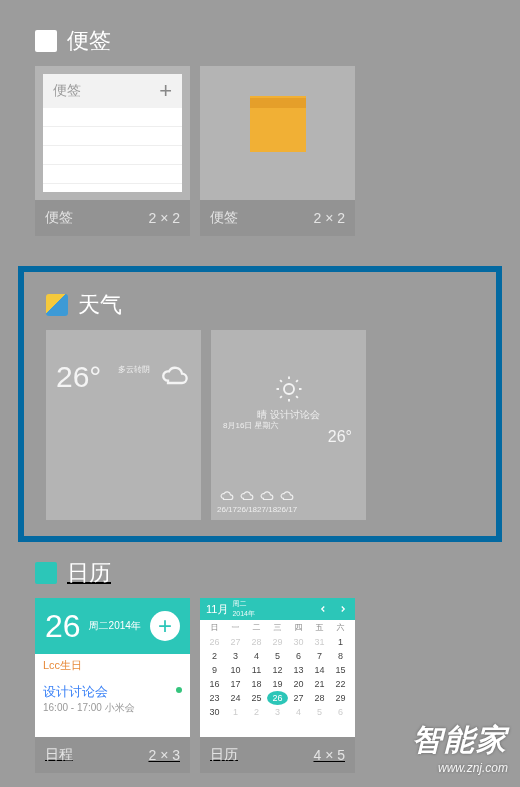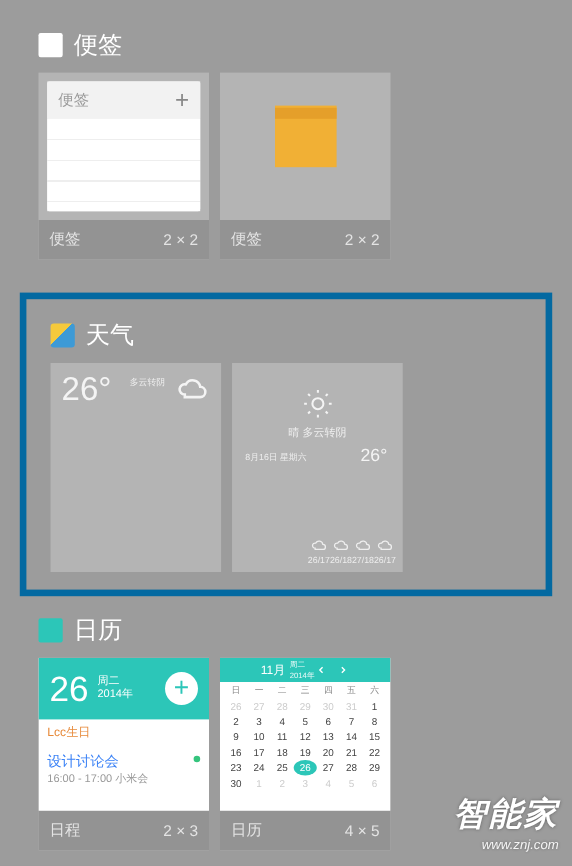--- a/index.html
+++ b/index.html
@@ -108,20 +108,21 @@
     .weather-icon {
       width: 22px; height: 22px;
       display: inline-block;
       background: linear-gradient(135deg, #f5c93c 45%, #3d9ad6 45%);
       border-radius: 3px;
     }
     .wbg {
       position: absolute;
       inset: 0;
       background: #b4b4b4;
+      margin-top: 22px;
     }
     .wtemp {
       position: absolute;
       top: 8px; left: 10px;
       color: #f4f4f4;
       font-size: 30px;
       font-weight: 300;
     }
     .wtemp-sub {
       position: absolute;
@@ -145,35 +146,35 @@
     .wsun svg { width: 30px; height: 30px; }
     .wdesc {
       position: absolute;
       top: 56px; left: 0; right: 0;
       text-align: center;
       color: #eee;
       font-size: 10px;
     }
     .wdate {
       position: absolute;
-      top: 80px; left: 12px;
+      top: 68px; left: 12px;
       color: #eee;
       font-size: 8px;
     }
     .wbigtemp {
       position: absolute;
       top: 76px; right: 14px;
       color: #f4f4f4;
       font-size: 16px;
     }
     .wfooter-row {
       position: absolute;
       bottom: 6px; left: 6px; right: 6px;
       display: flex;
-      justify-content: flex-end;
+      justify-content: flex-start;
       color: #eee;
       font-size: 8px;
     }
     .wf-item { text-align: center; }
     .wf-item svg { width: 14px; height: 14px; display: block; margin: 0 auto 2px; }
 
     
     .cal1 { background: #fff; position: absolute; inset: 0; }
     .cal1-head {
       background: #2cc6b8;
@@ -182,21 +183,21 @@
       align-items: center;
       padding: 8px 10px;
       height: 56px;
       position: relative;
     }
     .cal1-date {
       font-size: 32px;
       font-weight: 300;
       margin-right: 8px;
     }
-    .cal1-sub { display:flex; flex-direction:column; font-size: 10px; line-height:1.2;}
+    .cal1-sub { display:flex; flex-direction:row; font-size: 10px; line-height:1.2;}
     .cal1-add {
       position: absolute;
       right: 10px; top: 50%;
       transform: translateY(-50%);
       width: 30px; height: 30px;
       border-radius: 50%;
       background: #fff;
       color: #2cc6b8;
       font-size: 24px;
       display: flex;
@@ -216,21 +217,21 @@
     .cal1-event-title { font-size: 13px; color: #3b82f6; }
     .cal1-event-sub { font-size: 10px; color: #999; }
     .cal1-dot { position:absolute; right:8px; top:10px; width:6px;height:6px;border-radius:50%;background:#35c47d;}
 
     .cal2 { background: #fff; position: absolute; inset: 0; }
     .cal2-head {
       background: #2cc6b8;
       color: #fff;
       display: flex;
       align-items: center;
-      justify-content: center;
+      justify-content: space-between;
       padding: 4px 6px;
       height: 22px;
       font-size: 11px;
     }
     .cal2-head .mid { font-size: 7px; opacity: .9; }
     .cal2-arrow { width: 12px; height: 12px; display: flex; align-items: center; justify-content: center;}
     .cal2-dow {
       display: grid;
       grid-template-columns: repeat(7,1fr);
       font-size: 8px;
@@ -322,21 +323,21 @@
     </div>
     <div class="widget-card" style="height:190px;">
       <div class="widget-body">
         <div class="wbg">
           <span class="wsun">
             <svg viewBox="0 0 24 24" fill="none" stroke="currentColor" stroke-width="1.5">
                 <circle cx="12" cy="12" r="4"></circle>
                 <path d="M12 2v2M12 20v2M2 12h2M20 12h2M4.9 4.9l1.4 1.4M17.7 17.7l1.4 1.4M4.9 19.1l1.4-1.4M17.7 6.3l1.4-1.4"></path>
               </svg>
           </span>
-          <div class="wdesc">晴 多云转阴</div>
+          <div class="wdesc">晴 设计讨论会</div>
           <div class="wdate">8月16日 星期六</div>
           <div class="wbigtemp">26°</div>
           <div class="wfooter-row" id="wf-row">
               <div class="wf-item">
                 <svg viewBox="0 0 24 24" fill="none" stroke="currentColor" stroke-width="2">
                   <path d="M6 16a4 4 0 1 1 .8-7.9A6 6 0 0 1 18 10a4 4 0 0 1 0 8H6z"></path>
                 </svg>
                 <div>26/17</div>
               </div>
               <div class="wf-item">
@@ -357,21 +358,21 @@
                 </svg>
                 <div>26/17</div>
               </div>
             </div>
         </div>
       </div>
     </div>
   </div>
 </div>
 
-<div class="section" style="margin-top:4px;">
+<div class="section" style="margin-top:4px;text-decoration:underline;">
   <div class="section-header">
     <span class="section-icon s3-icon"></span>
     <span>日历</span>
   </div>
   <div class="widget-row">
     <div class="widget-card" style="height:175px;">
       <div class="widget-body">
         <div class="cal1">
           <div class="cal1-head">
             <span class="cal1-date">26</span>

